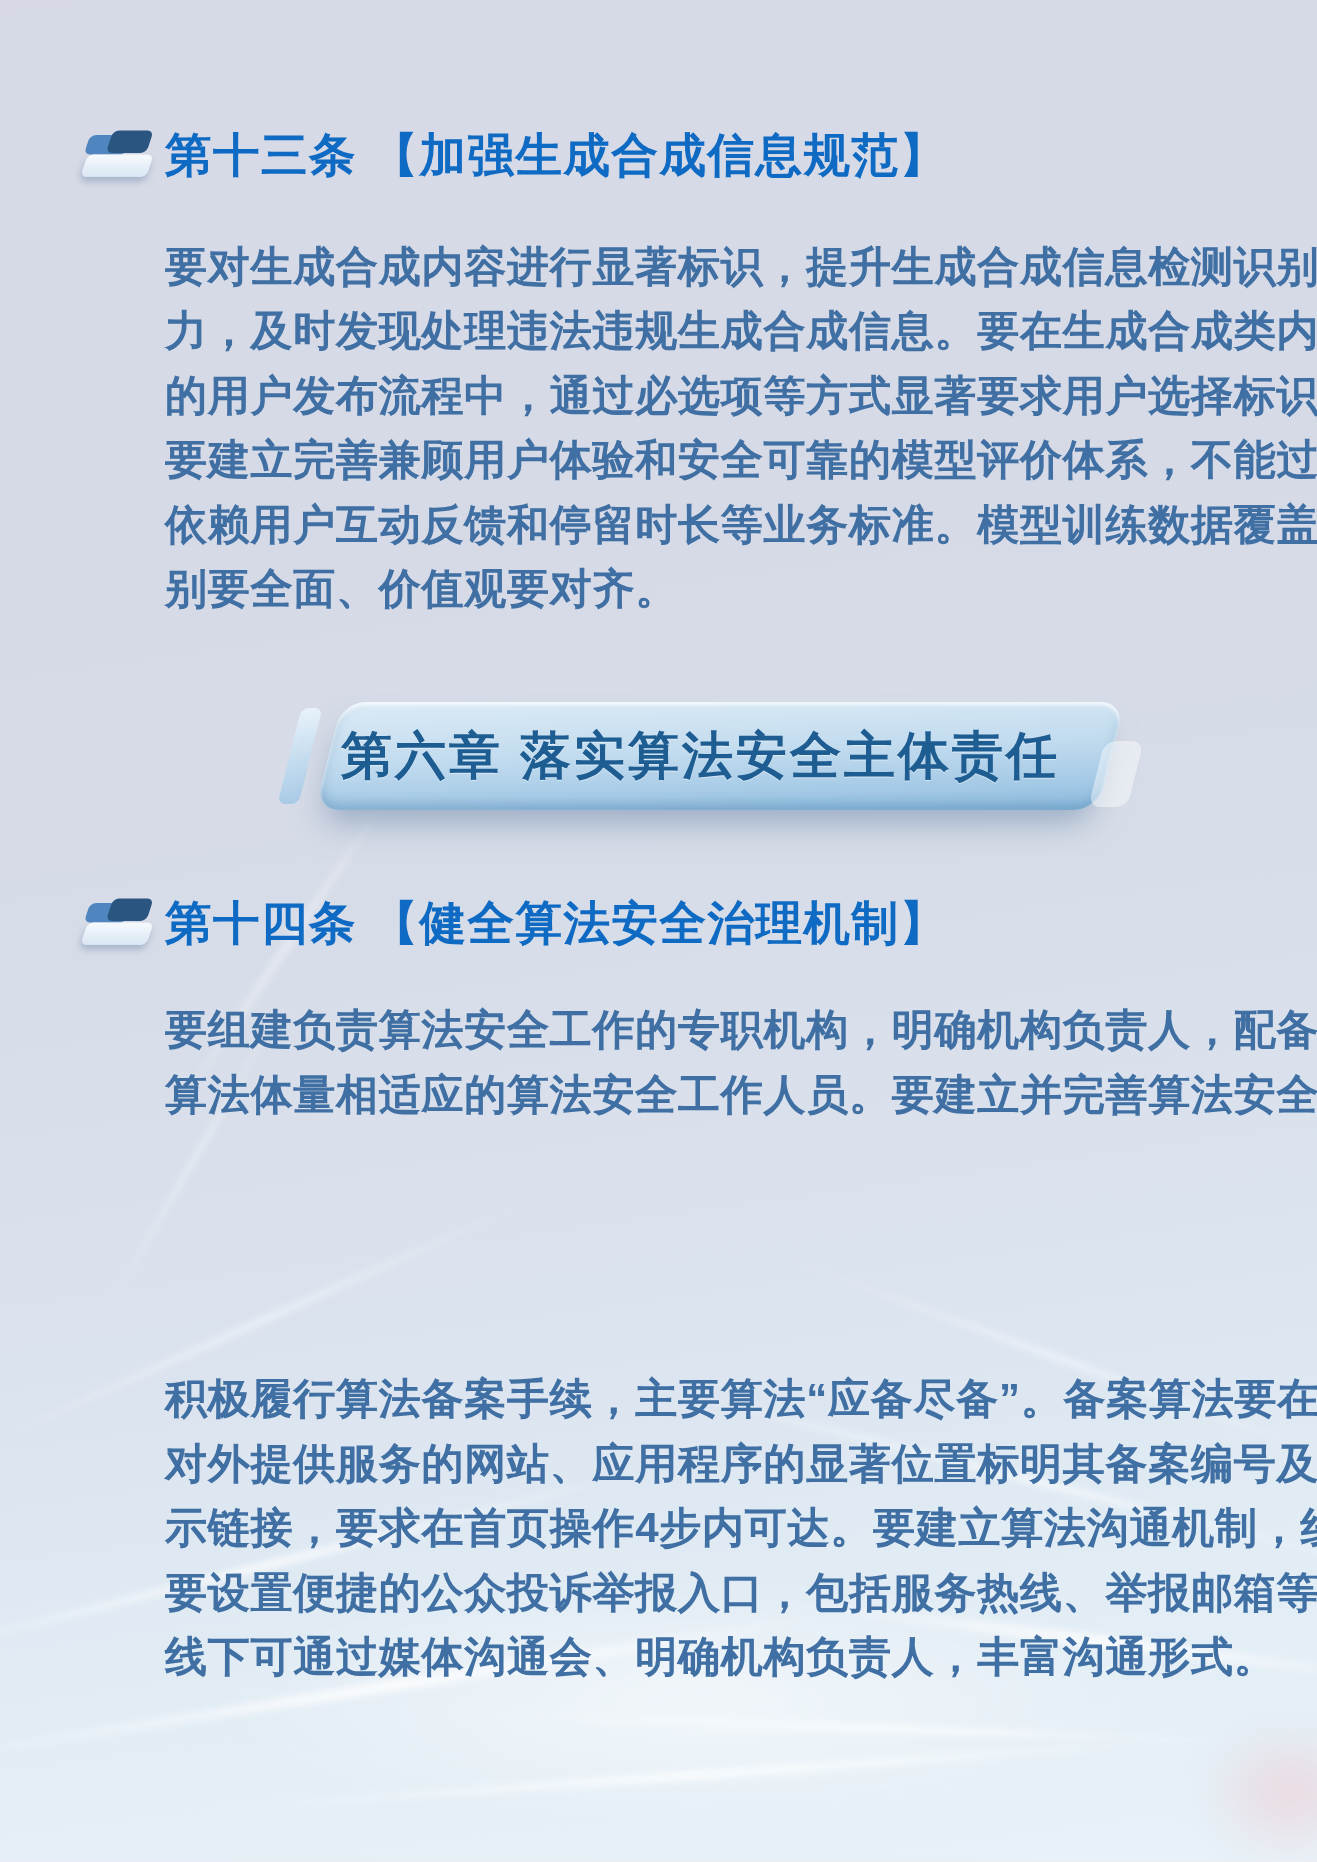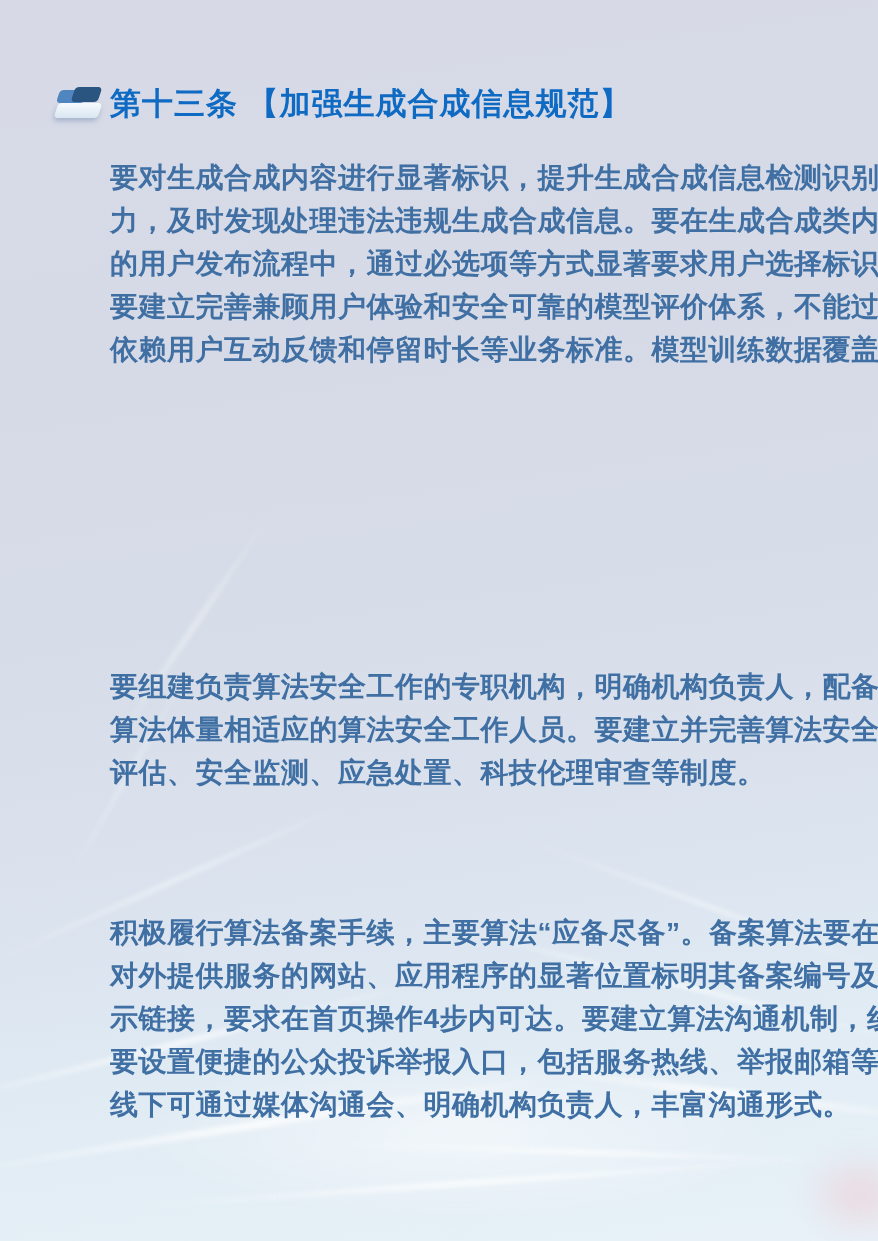--- a/index.html
+++ b/index.html
@@ -70,27 +70,41 @@
       <span class="bar b3"></span>
     </span>
     <h2 class="h-text">第十三条 【加强生成合成信息规范】</h2>
   </div>
   <div class="para" style="top:156px;">
     <div class="line">要对生成合成内容进行显著标识，提升生成合成信息检测识别能</div>
     <div class="line">力，及时发现处理违法违规生成合成信息。要在生成合成类内容</div>
     <div class="line">的用户发布流程中，通过必选项等方式显著要求用户选择标识。</div>
     <div class="line">要建立完善兼顾用户体验和安全可靠的模型评价体系，不能过度</div>
     <div class="line">依赖用户互动反馈和停留时长等业务标准。模型训练数据覆盖类</div>
+    <div class="line">别要全面、价值观要对齐。</div>
   </div>
 
+  <div class="banner-wrap">
+    <div class="banner-stripe"></div>
+    <div class="banner-main"></div>
+    <div class="banner-tail"></div>
+    <div class="banner-label">第六章 落实算法安全主体责任</div>
+  </div>
 
+  <div class="h-row" style="top:594px;">
+    <span class="h-icon">
+      <span class="bar b1"></span>
+      <span class="bar b2"></span>
+      <span class="bar b3"></span>
+    </span>
+    <h2 class="h-text">第十四条 【健全算法安全治理机制】</h2>
+  </div>
   <div class="para" style="top:665px;">
     <div class="line">要组建负责算法安全工作的专职机构，明确机构负责人，配备与</div>
     <div class="line">算法体量相适应的算法安全工作人员。要建立并完善算法安全自</div>
-    <div class="line">评估、安全监测、应急处置、科技伦理审查等制度。</div>
   </div>
 
   <div class="para" style="top:911px;">
     <div class="line">积极履行算法备案手续，主要算法“应备尽备”。备案算法要在其</div>
     <div class="line">对外提供服务的网站、应用程序的显著位置标明其备案编号及公</div>
     <div class="line">示链接，要求在首页操作4步内可达。要建立算法沟通机制，线上</div>
     <div class="line">要设置便捷的公众投诉举报入口，包括服务热线、举报邮箱等；</div>
     <div class="line">线下可通过媒体沟通会、明确机构负责人，丰富沟通形式。</div>
   </div>
 

